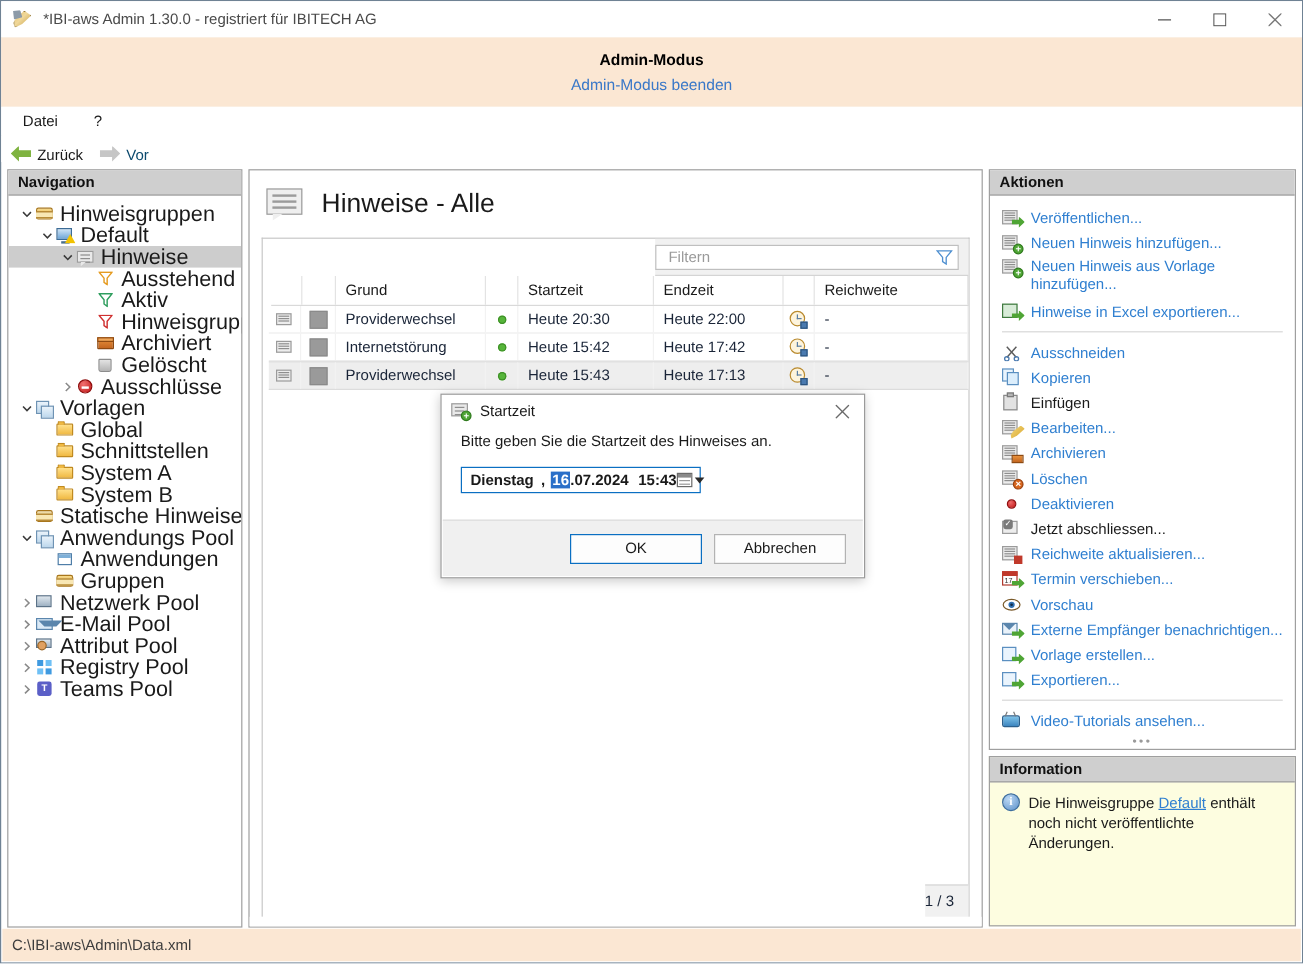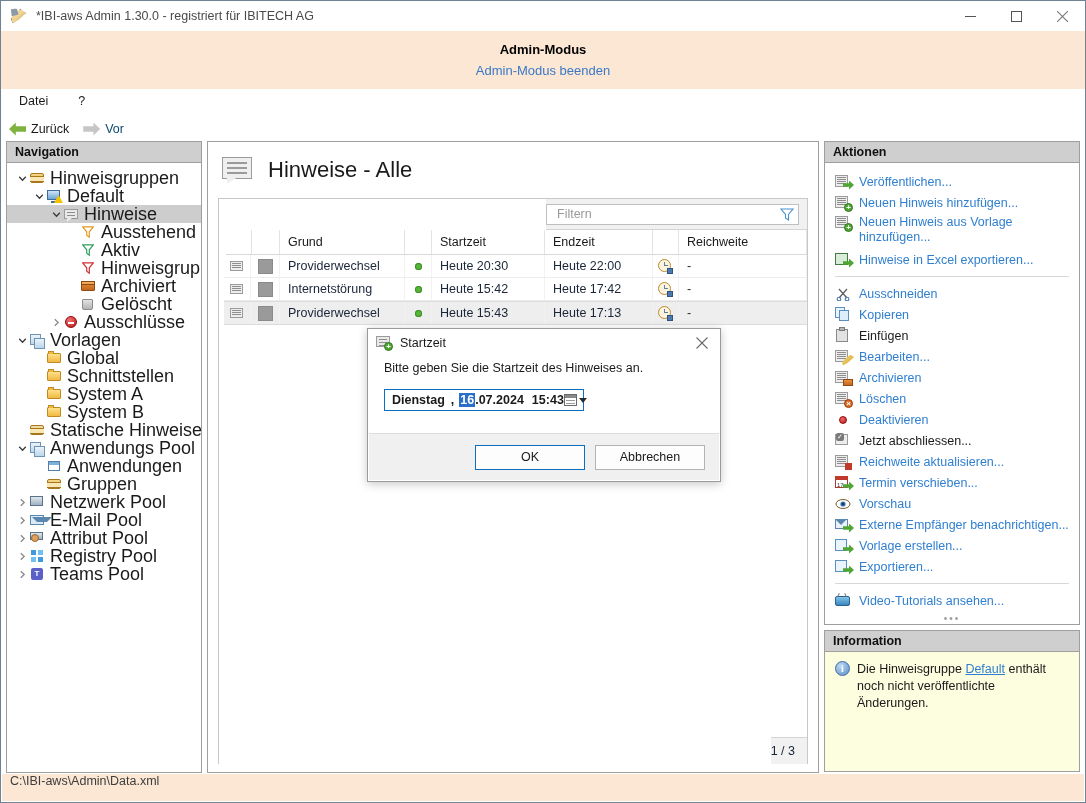--- a/index.html
+++ b/index.html
@@ -43,21 +43,21 @@
     display:flex;flex-direction:column;align-items:center;justify-content:center;
   }
   .banner-title{font-weight:bold;font-size:13px;color:#000;line-height:18px;}
   .banner-link{color:#3a78c8;font-size:13px;line-height:18px;margin-top:3px;cursor:pointer;}
 
   
   .menubar{height:24px;background:#fff;display:flex;align-items:center;padding-left:14px;gap:22px;}
   .menu-item{font-size:12.5px;color:#1a1a1a;cursor:default;padding:2px 4px;}
 
   .navbar{height:22px;background:#fff;display:flex;align-items:center;padding-left:8px;gap:14px;}
-  .nav-btn{display:flex;align-items:flex-end;gap:5px;cursor:default;margin-top:9px;}
+  .nav-btn{display:flex;align-items:flex-start;gap:5px;cursor:default;margin-top:9px;}
   .nav-btn .lbl{font-size:12.5px;}
   .nav-btn.back .lbl{color:#1a1a1a;}
   .nav-btn.fwd .lbl{color:#0c4a6e;}
   .arrow{width:17px;height:13px;position:relative;flex:none;}
   .arrow i{
     position:absolute;left:0;top:0;width:17px;height:13px;display:block;
   }
   .arrow.green i{background:#7fb340;clip-path:polygon(0% 50%,40% 0%,40% 28%,100% 28%,100% 72%,40% 72%,40% 100%);}
   .arrow.gray i{background:#c6c6c6;clip-path:polygon(100% 50%,60% 0%,60% 28%,0% 28%,0% 72%,60% 72%,60% 100%);}
 
@@ -175,21 +175,21 @@
 
   .info-panel{margin-top:5px;border:1px solid #9f9f9f;box-sizing:border-box;height:142px;background:#fdfde0;}
   .info-body{padding:9px 10px 0 10px;display:flex;gap:7px;}
   .info-ic{width:15px;height:15px;border-radius:50%;background:radial-gradient(circle at 35% 30%,#bcd9f5,#5b8fc8);border:1px solid #3e6e9e;box-sizing:border-box;color:#fff;font-size:10px;font-weight:bold;text-align:center;line-height:13px;flex:none;font-family:"Liberation Serif",serif;}
   .info-txt{font-size:12.5px;color:#1a1a1a;line-height:17px;}
   .info-txt a{color:#2f7fd0;text-decoration:underline;cursor:pointer;}
 
   
   .statusbar{
     position:absolute;left:1px;bottom:1px;width:1082px;height:27px;background:#fbe7d3;
-    display:flex;padding-left:8px;box-sizing:border-box;
+    display:flex;align-items:center;padding-left:8px;box-sizing:border-box;
   }
   .statusbar .st{font-size:12.5px;color:#3d3d3d;}
   .modal{
     position:absolute;left:366px;top:327px;width:354px;height:154px;
     background:#fff;border:1px solid #9a9a9a;box-sizing:border-box;
     box-shadow:0 2px 9px rgba(0,0,0,.22);
   }
   .m-title{height:28px;display:flex;align-items:center;padding-left:8px;position:relative;}
   .m-ic{width:17px;height:16px;position:relative;margin-right:7px;flex:none;}
   .m-ic .sp{position:absolute;left:0;top:1px;width:14px;height:11px;background:#e9e9e9;border:1px solid #9b9b9b;box-sizing:border-box;}

